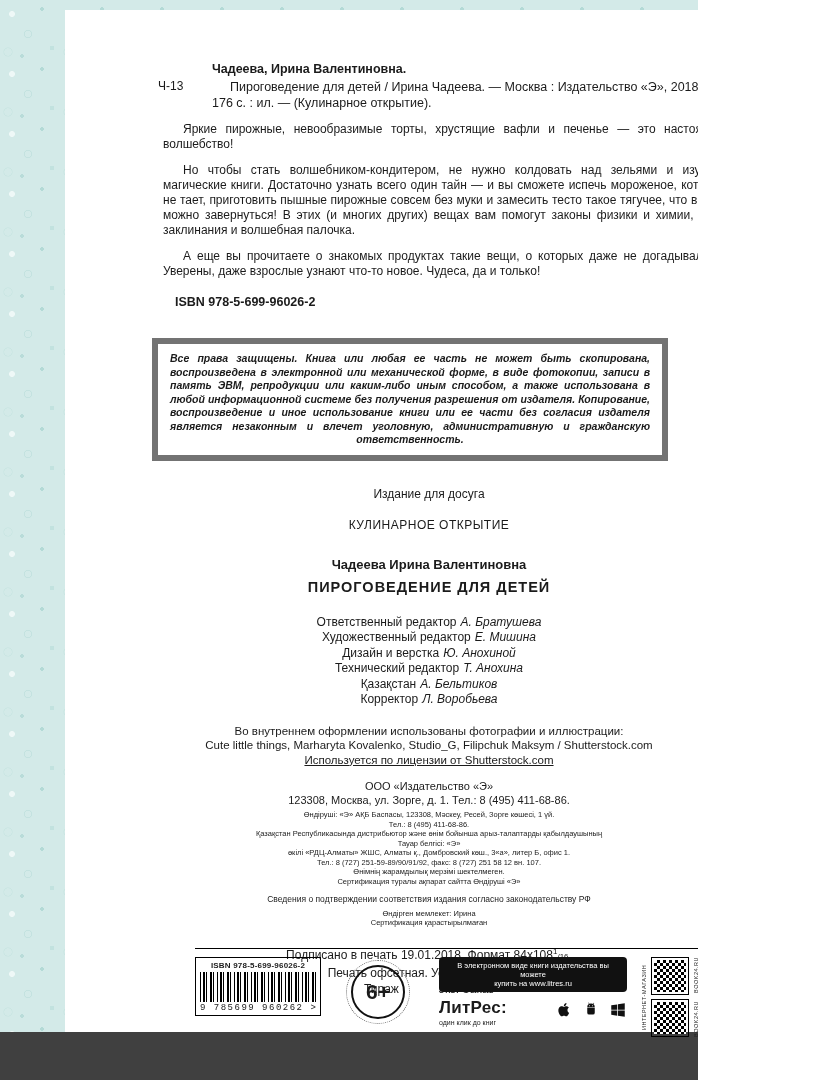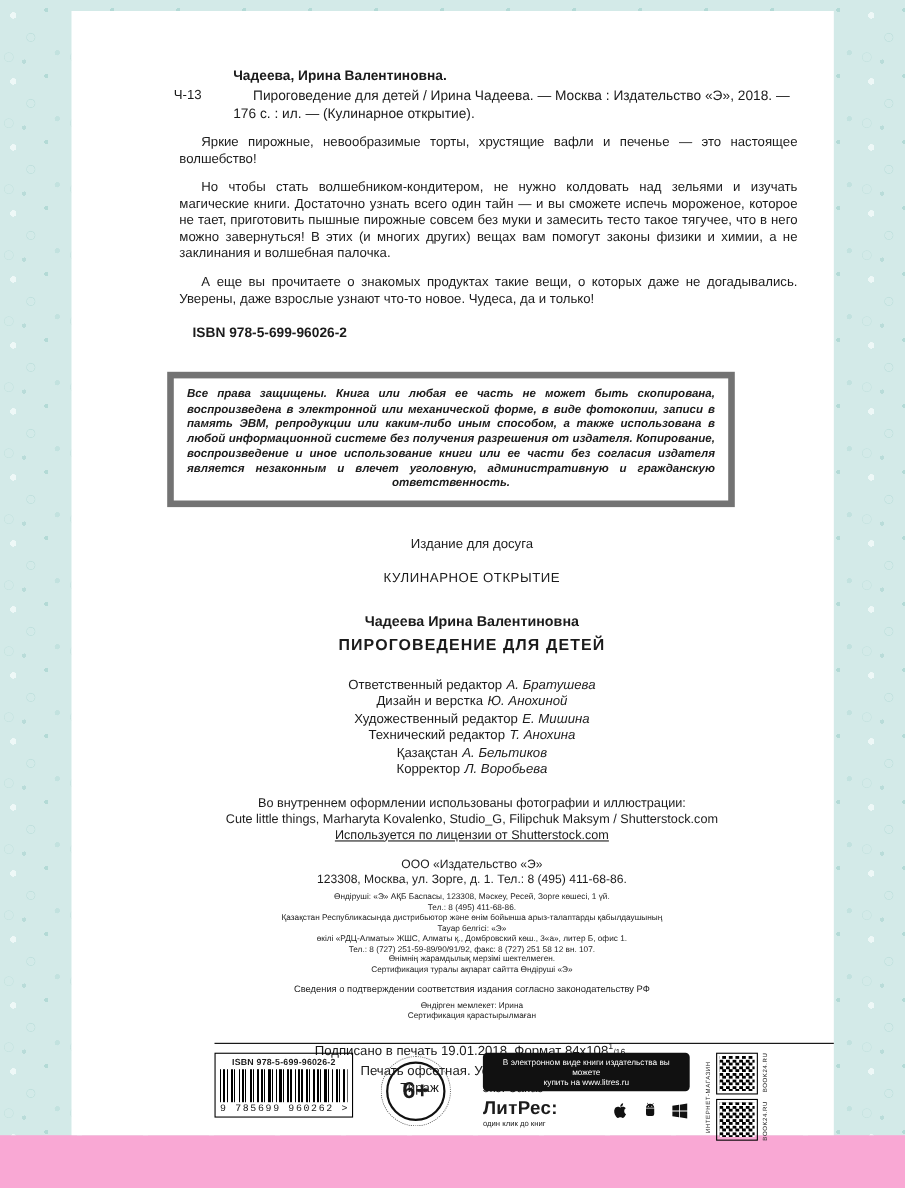--- a/index.html
+++ b/index.html
@@ -1,17 +1,17 @@
 <!DOCTYPE html>
 <html lang="ru"><head>
 <meta charset="utf-8">
 <style>
   * { margin:0; padding:0; box-sizing:border-box; }
   body { background:#ffffff; font-family:"Liberation Sans", sans-serif; }
-  .viewport { position:relative; width:823px; height:1080px; background:#f9a8d4; overflow:hidden; color:#1b1b1b; }
+  .viewport { position:relative; width:698px; height:1080px; background:#404040; overflow:hidden; color:#1b1b1b; }
 
   
   .frame {
     position:absolute; left:0; top:0; width:823px; height:1032px;
     background-color:#d3eae8;
     background-image:
       radial-gradient(circle 3px at 12px 14px, #eef8f7 95%, transparent),
       radial-gradient(circle 2px at 42px 9px, #b3dad6 95%, transparent),
       radial-gradient(circle 6px at 28px 34px, transparent 55%, #bfe0dd 60%, transparent 75%),
       radial-gradient(circle 2.5px at 52px 48px, #c2e2df 95%, transparent),
@@ -147,22 +147,22 @@
       <div class="rights-box">Все права защищены. Книга или любая ее часть не может быть скопирована, воспроизведена в электронной или механической форме, в виде фотокопии, записи в память ЭВМ, репродукции или каким-либо иным способом, а также использована в любой информационной системе без получения разрешения от издателя. Копирование, воспроизведение и иное использование книги или ее части без согласия издателя является незаконным и влечет уголовную, административную и гражданскую ответственность.</div>
 
       <div class="centered">
         <div class="edition-type">Издание для досуга</div>
         <div class="series-line">КУЛИНАРНОЕ ОТКРЫТИЕ</div>
         <div class="book-author">Чадеева Ирина Валентиновна</div>
         <div class="book-title">ПИРОГОВЕДЕНИЕ ДЛЯ ДЕТЕЙ</div>
 
         <div class="credits">
           <div><span>Ответственный редактор</span><span class="credit-name">А. Братушева</span></div>
+          <div><span>Художественный редактор</span><span class="credit-name">Е. Мишина</span></div>
           <div><span>Дизайн и верстка</span><span class="credit-name">Ю. Анохиной</span></div>
-          <div><span>Художественный редактор</span><span class="credit-name">Е. Мишина</span></div>
           <div><span>Технический редактор</span><span class="credit-name">Т. Анохина</span></div>
           <div><span>Қазақстан</span><span class="credit-name">А. Бельтиков</span></div>
           <div><span>Корректор</span><span class="credit-name">Л. Воробьева</span></div>
         </div>
 
         <div class="photo-credits">
           <div>Во внутреннем оформлении использованы фотографии и иллюстрации:</div>
           <div>Cute little things, Marharyta Kovalenko, Studio_G, Filipchuk Maksym / Shutterstock.com</div>
           <div class="link">Используется по лицензии от Shutterstock.com</div>
         </div>

